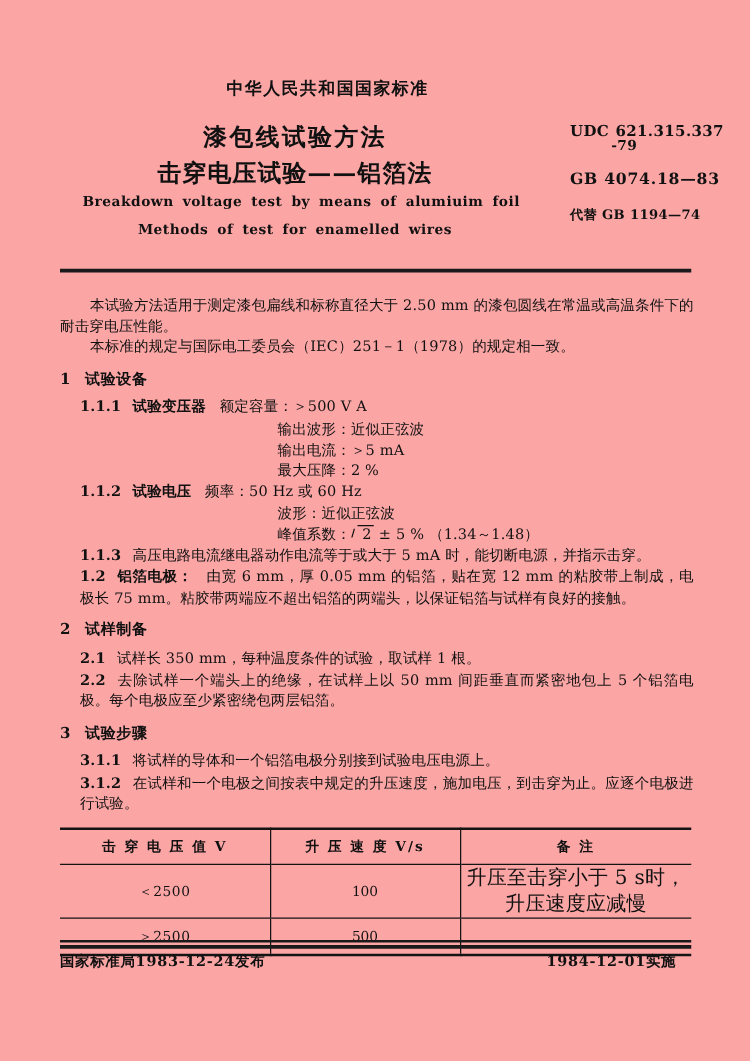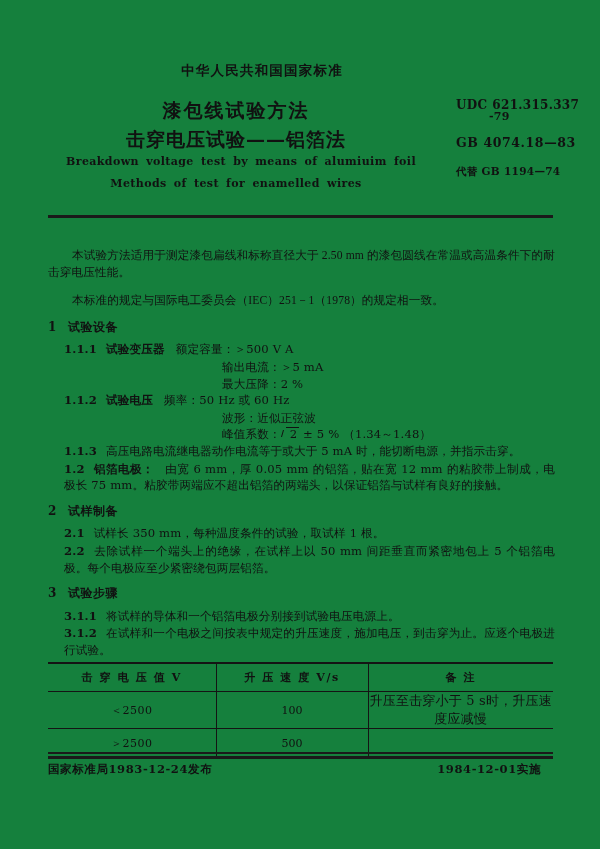--- a/index.html
+++ b/index.html
@@ -13,21 +13,21 @@
     position: relative;
     font-family: "DejaVu Serif", "Liberation Serif", serif;
     color: #111111;
     overflow: hidden;
   }
   .page {
     position: absolute;
     left: 0; top: 0;
     width: 600px;
     height: 849px;
-    background: #15803d;
+    background: #fca5a5;
   }
 
   
   .masthead {
     position: absolute;
     left: 48px;
     top: 62px;
     width: 505px;
   }
   .national-line {
@@ -119,23 +119,22 @@
     position: absolute;
     left: 48px;
     top: 236px;
     width: 507px;
     font-size: 11.6px;
     line-height: 16.6px;
     letter-spacing: 0.15px;
   }
   .para {
     text-indent: 24px;
-    margin: 12px 0 2px 0;
+    margin: 0 0 2px 0;
     text-align: justify;
-    font-family: Liberation Serif, serif;
   }
   .para.tight { margin-bottom: 0; }
 
   .h1 {
     margin: 9px 0 6px 0;
     font-weight: bold;
     font-size: 12px;
     letter-spacing: 0.5px;
   }
   .h1 .num { display: inline-block; width: 20px; }
@@ -224,21 +223,21 @@
   }
   .tb-top  { border-top: 2.2px solid #141414; }
   .tb-mid  { border-bottom: 1.1px solid #141414; }
   .tb-row  { border-bottom: 1.6px solid #141414; }
   .tb-bot  { border-bottom: 2.2px solid #141414; }
   .cl { border-left: 1.3px solid #141414; }
   .col1 { width: 168px; }
   .col2 { width: 152px; }
   .col3 { width: 185px; }
   .remark-cell {
-    font-size: 13px;
+    font-size: 16px;
     letter-spacing: 0.2px;
   }
   .cmp { letter-spacing: 0.5px; }
 
   
   .footer {
     position: absolute;
     left: 48px;
     top: 762px;
     width: 505px;
@@ -286,20 +285,21 @@
 
     <div class="h1">
       <span class="num">1</span><span>试验设备</span>
     </div>
 
 
     <p class="clause">
       <span class="num w5">1.1.1</span><span class="lbl">试验变压器</span><span>额定容量：＞500 V A</span>
     </p>
     <ul class="speclist">
+      <li>输出波形：近似正弦波</li>
       <li>输出电流：＞5 mA</li>
       <li>最大压降：2 %</li>
     </ul>
 
     <p class="clause">
       <span class="num w5">1.1.2</span><span class="lbl">试验电压</span><span>频率：50 Hz 或 60 Hz</span>
     </p>
     <ul class="speclist">
       <li>波形：近似正弦波</li>
       <li>

